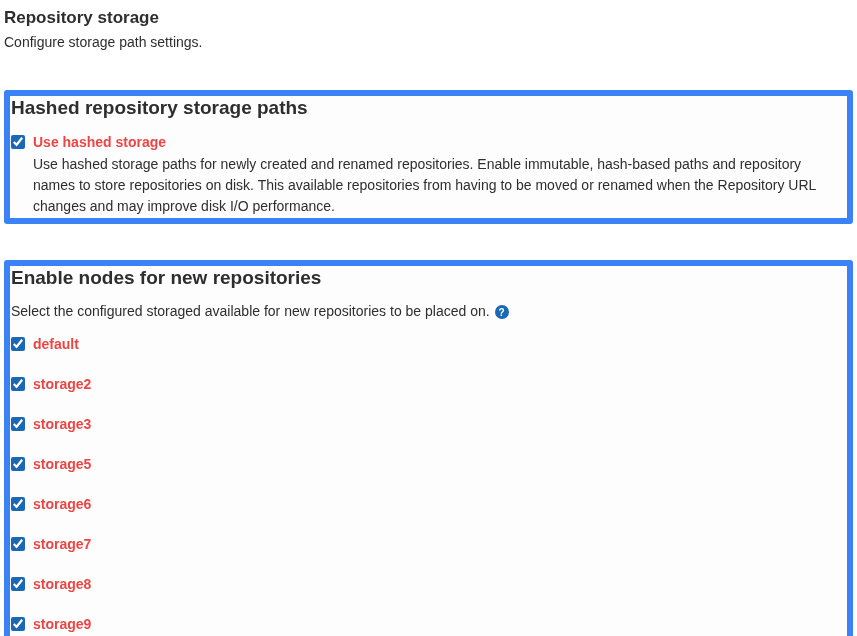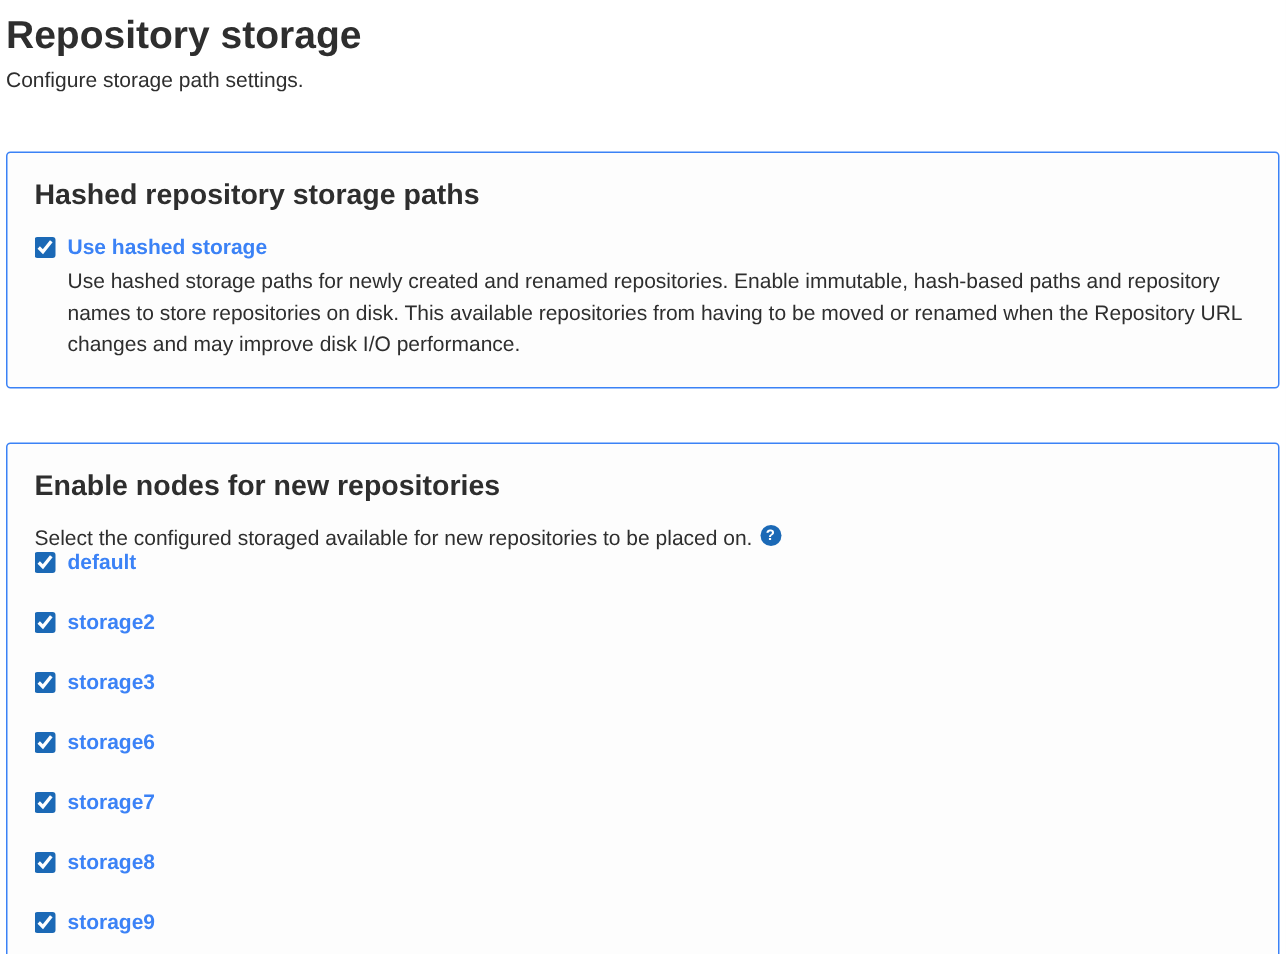--- a/index.html
+++ b/index.html
@@ -8,35 +8,35 @@
       padding: 0;
     }
     body {
       font-family: -apple-system, BlinkMacSystemFont, "Segoe UI", Helvetica, Arial, sans-serif;
       color: #2e2e2e;
       background: #ffffff;
       padding: 8px 4px;
       width: 857px;
     }
     .page-title {
-      font-size: 26px;
+      font-size: 17px;
       font-weight: 600;
       color: #2e2e2e;
       margin-bottom: 6px;
     }
     .page-subtitle {
       font-size: 14px;
       color: #2e2e2e;
       margin-bottom: 40px;
     }
     .panel {
-      border: 1px solid #3b82f6;
+      border: 6px solid #3b82f6;
       border-radius: 3px;
       background: #fdfdfd;
-      padding: 18px;
+      padding: 1px;
       margin-bottom: 36px;
     }
     .panel:last-child {
       margin-bottom: 0;
     }
     .panel-heading {
       font-size: 19px;
       font-weight: 600;
       color: #2e2e2e;
       margin-bottom: 14px;
@@ -55,35 +55,36 @@
       accent-color: #1b69b6;
       flex-shrink: 0;
       margin-top: 2px;
     }
     .option-body {
       flex: 1;
     }
     .option-label {
       font-size: 14px;
       font-weight: 600;
-      color: #3b82f6;
+      color: #ef4444;
       cursor: pointer;
       display: inline-block;
     }
     .option-desc {
       font-size: 14px;
       color: #2e2e2e;
       line-height: 1.5;
       margin-top: 3px;
     }
     .panel-subtext {
       font-size: 14px;
       color: #2e2e2e;
+      margin-bottom: 16px;
       display: flex;
-      align-items: flex-start;
+      align-items: flex-end;
       gap: 5px;
     }
     .help-icon {
       display: inline-flex;
       align-items: center;
       justify-content: center;
       width: 14px;
       height: 14px;
       border-radius: 50%;
       background: #1b69b6;
@@ -129,20 +130,24 @@
       <div class="option-row">
         <input type="checkbox" class="checkbox" checked="" style="">
         <div class="option-body"><label class="option-label">storage2</label></div>
       </div>
       <div class="option-row">
         <input type="checkbox" class="checkbox" checked="" style="">
         <div class="option-body"><label class="option-label">storage3</label></div>
       </div>
       <div class="option-row">
         <input type="checkbox" class="checkbox" checked="" style="">
+        <div class="option-body"><label class="option-label">storage5</label></div>
+      </div>
+      <div class="option-row">
+        <input type="checkbox" class="checkbox" checked="" style="">
         <div class="option-body"><label class="option-label">storage6</label></div>
       </div>
       <div class="option-row">
         <input type="checkbox" class="checkbox" checked="" style="">
         <div class="option-body"><label class="option-label">storage7</label></div>
       </div>
       <div class="option-row">
         <input type="checkbox" class="checkbox" checked="" style="">
         <div class="option-body"><label class="option-label">storage8</label></div>
       </div>

